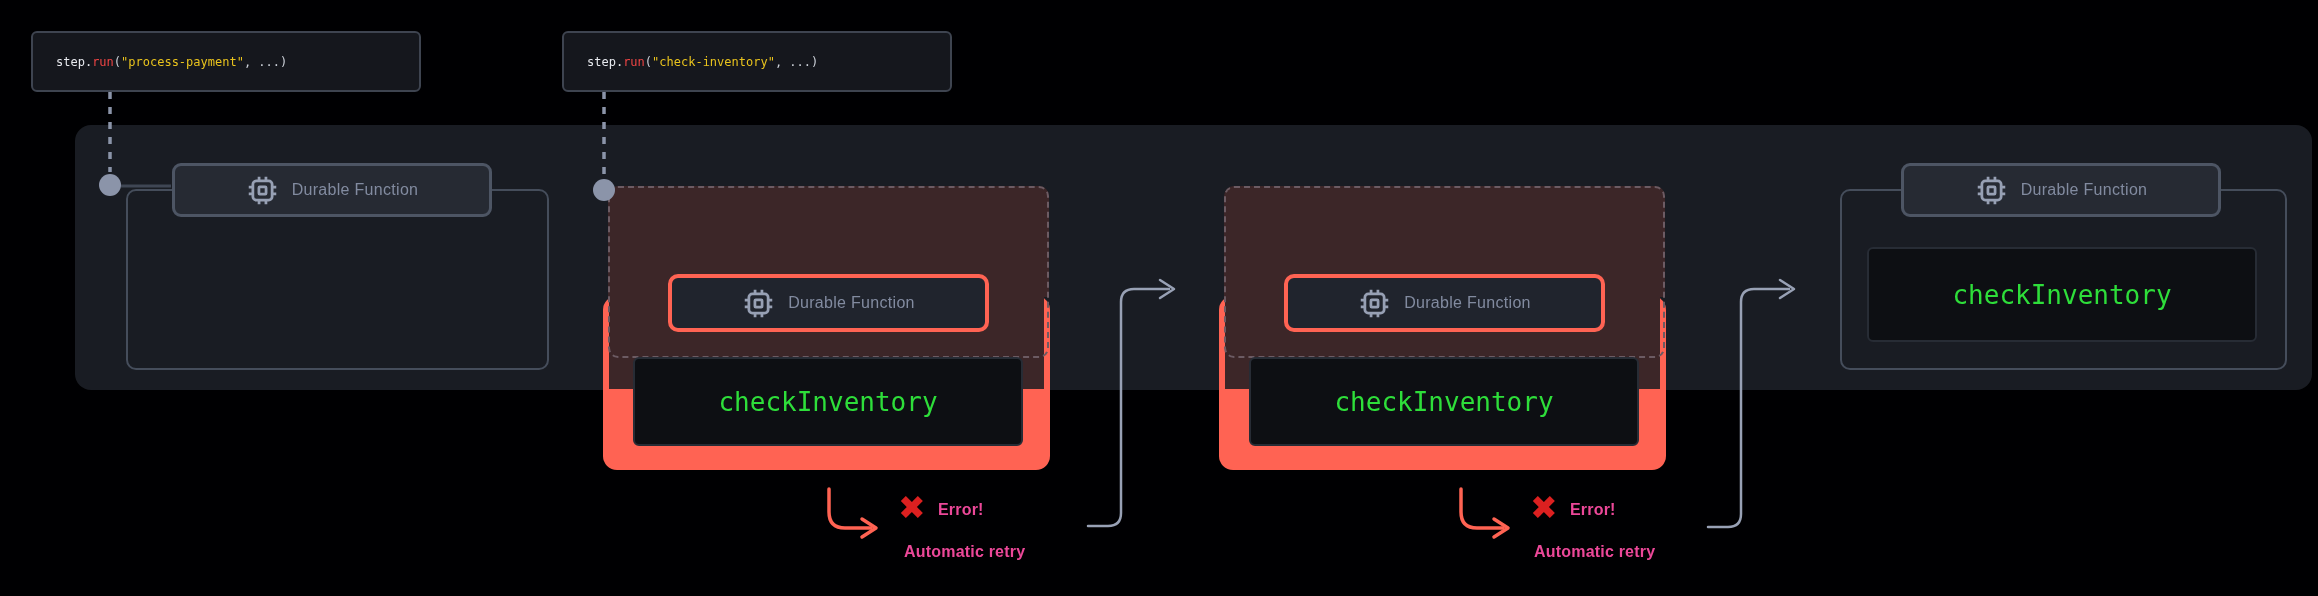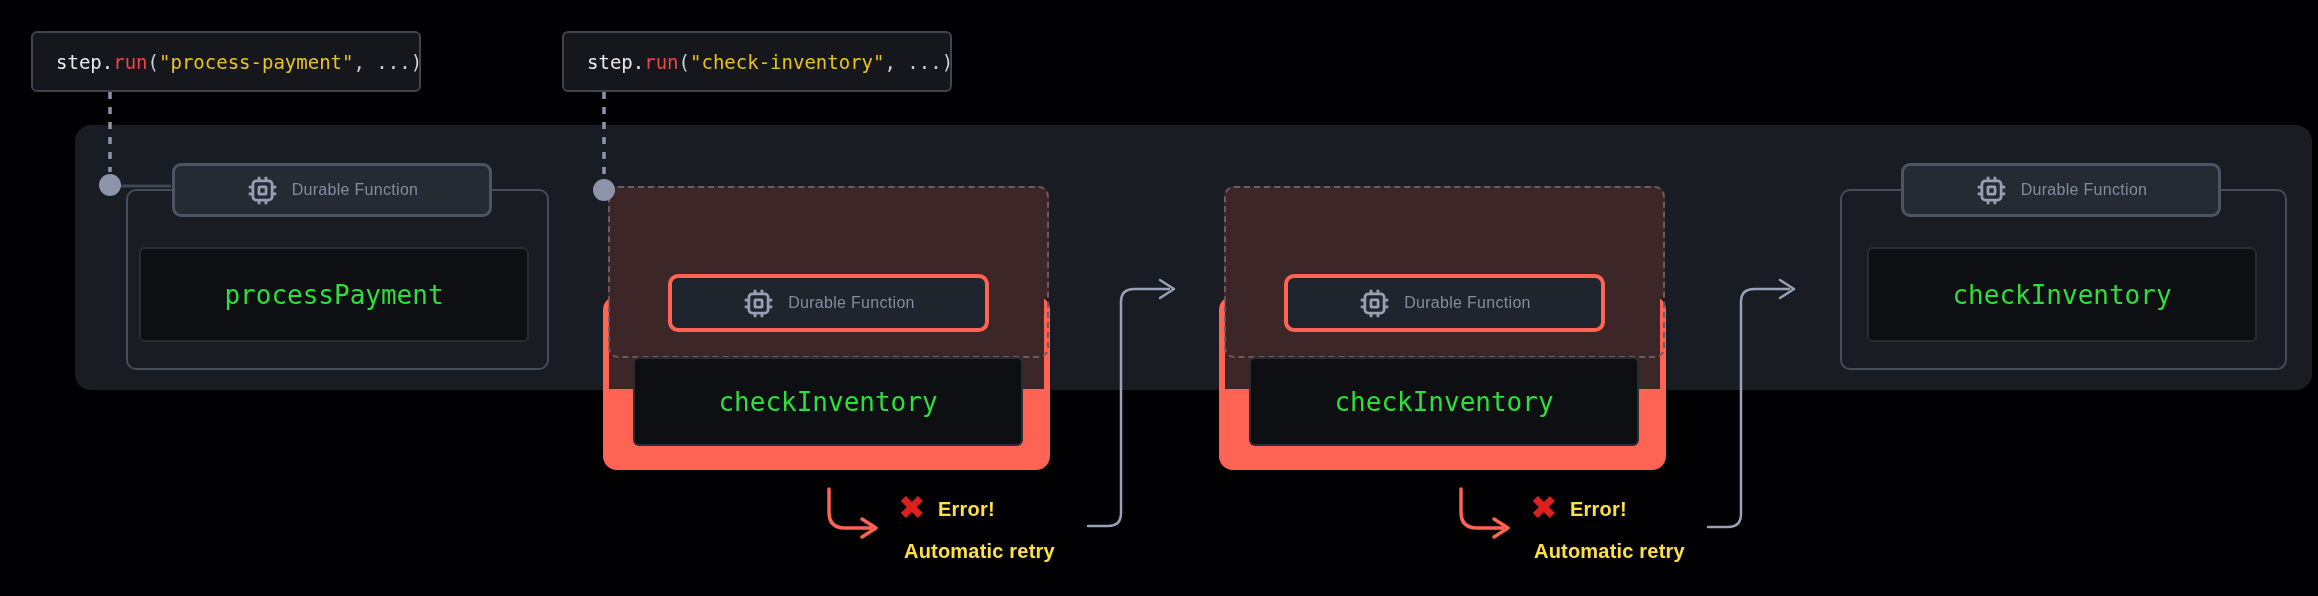--- a/index.html
+++ b/index.html
@@ -6,21 +6,21 @@
   #canvas{
     position:relative;width:2318px;height:596px;overflow:hidden;
     background:#000002;
     font-family:"Liberation Sans", sans-serif;
   }
   
   .code-label{
     position:absolute;height:61px;width:390px;box-sizing:border-box;
     background:#15171d;border:2px solid #3e4450;border-radius:6px;
     display:flex;align-items:center;padding-left:23px;
-    font-family:"DejaVu Sans Mono", monospace;font-size:19px;letter-spacing:0;
+    font-family:"DejaVu Sans Mono", monospace;font-size:12px;letter-spacing:0;
     white-space:pre;
   }
   .tok-plain{color:#e7e9ee}
   .tok-fn{color:#ef4444}
   .tok-punct{color:#ccd1d9}
   .tok-str{color:#e9c31d}
   
   .container{
     position:absolute;left:75px;top:125px;width:2237px;height:265px;
     background:#191c23;border-radius:16px;
@@ -61,21 +61,21 @@
   .badge.red{
     width:321px;height:58px;border:4px solid #ff6353;background:#20242d;border-radius:10px;z-index:3;
   }
   .code-box.on-red{z-index:3;height:89px;}
   
   .err-x{
     position:absolute;font-size:33px;font-weight:700;color:#dc2020;line-height:33px;
     font-family:"DejaVu Sans", sans-serif;
   }
   .err-text{
-    position:absolute;font-size:20px;font-weight:700;color:#fde047;line-height:33px;
+    position:absolute;font-size:16px;font-weight:700;color:#ec4899;line-height:33px;
     letter-spacing:.2px;
   }
   svg.overlay{position:absolute;left:0;top:0;z-index:5;pointer-events:none;}
 </style>
 </head>
 <body>
 
 <div id="canvas">
 
   <div class="container"></div>
@@ -89,23 +89,20 @@
   </div>
 
   <div class="fn-box" style="left:126px;top:189px;width:423px;height:181px;"></div>
   <div class="badge" style="left:172px;top:163px;">
     <svg class="chip" width="33" height="33" viewBox="0 0 24 24" fill="none" stroke="currentColor" stroke-width="2">
       <rect x="5" y="5" width="14" height="14" rx="2.5"></rect>
       <rect x="9.4" y="9.4" width="5.2" height="5.2" rx="0.6"></rect>
       <path d="M9.5 2v3M14.5 2v3M9.5 19v3M14.5 19v3M2 9.5h3M2 14.5h3M19 9.5h3M19 14.5h3"></path>
     </svg>
     <span>Durable Function</span>
-  </div>
-  <div class="code-box" style="left:139px;top:247px;height:95px;">
-    <span>processPayment</span>
   </div>
 
   <div class="red-box" style="left:603px;top:296px;"></div>
   <div class="ghost-fill" style="left:608px;top:186px;"></div>
   <div class="red-interior" style="left:609px;top:296px;"></div>
   <div class="ghost-outline" style="left:608px;top:186px;"></div>
   <div class="badge red" style="left:668px;top:274px;">
     <svg class="chip" width="33" height="33" viewBox="0 0 24 24" fill="none" stroke="currentColor" stroke-width="2">
       <rect x="5" y="5" width="14" height="14" rx="2.5"></rect>
       <rect x="9.4" y="9.4" width="5.2" height="5.2" rx="0.6"></rect>

